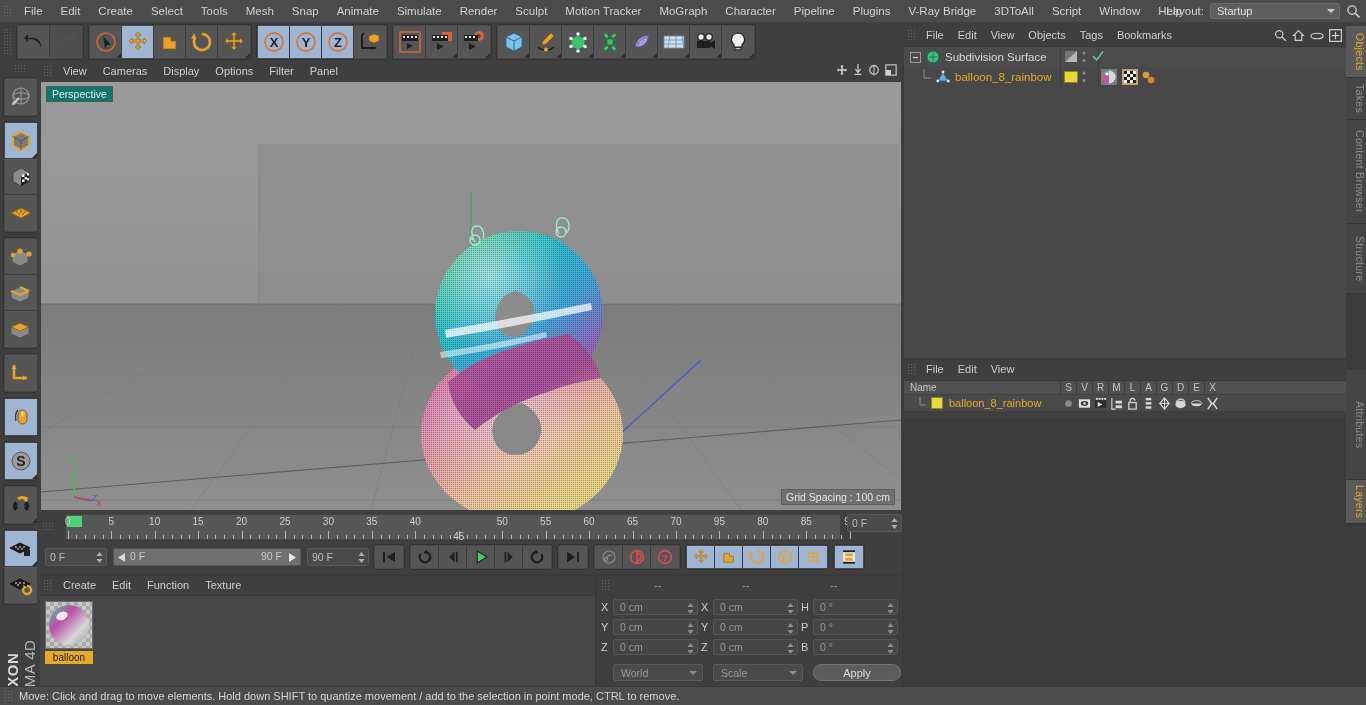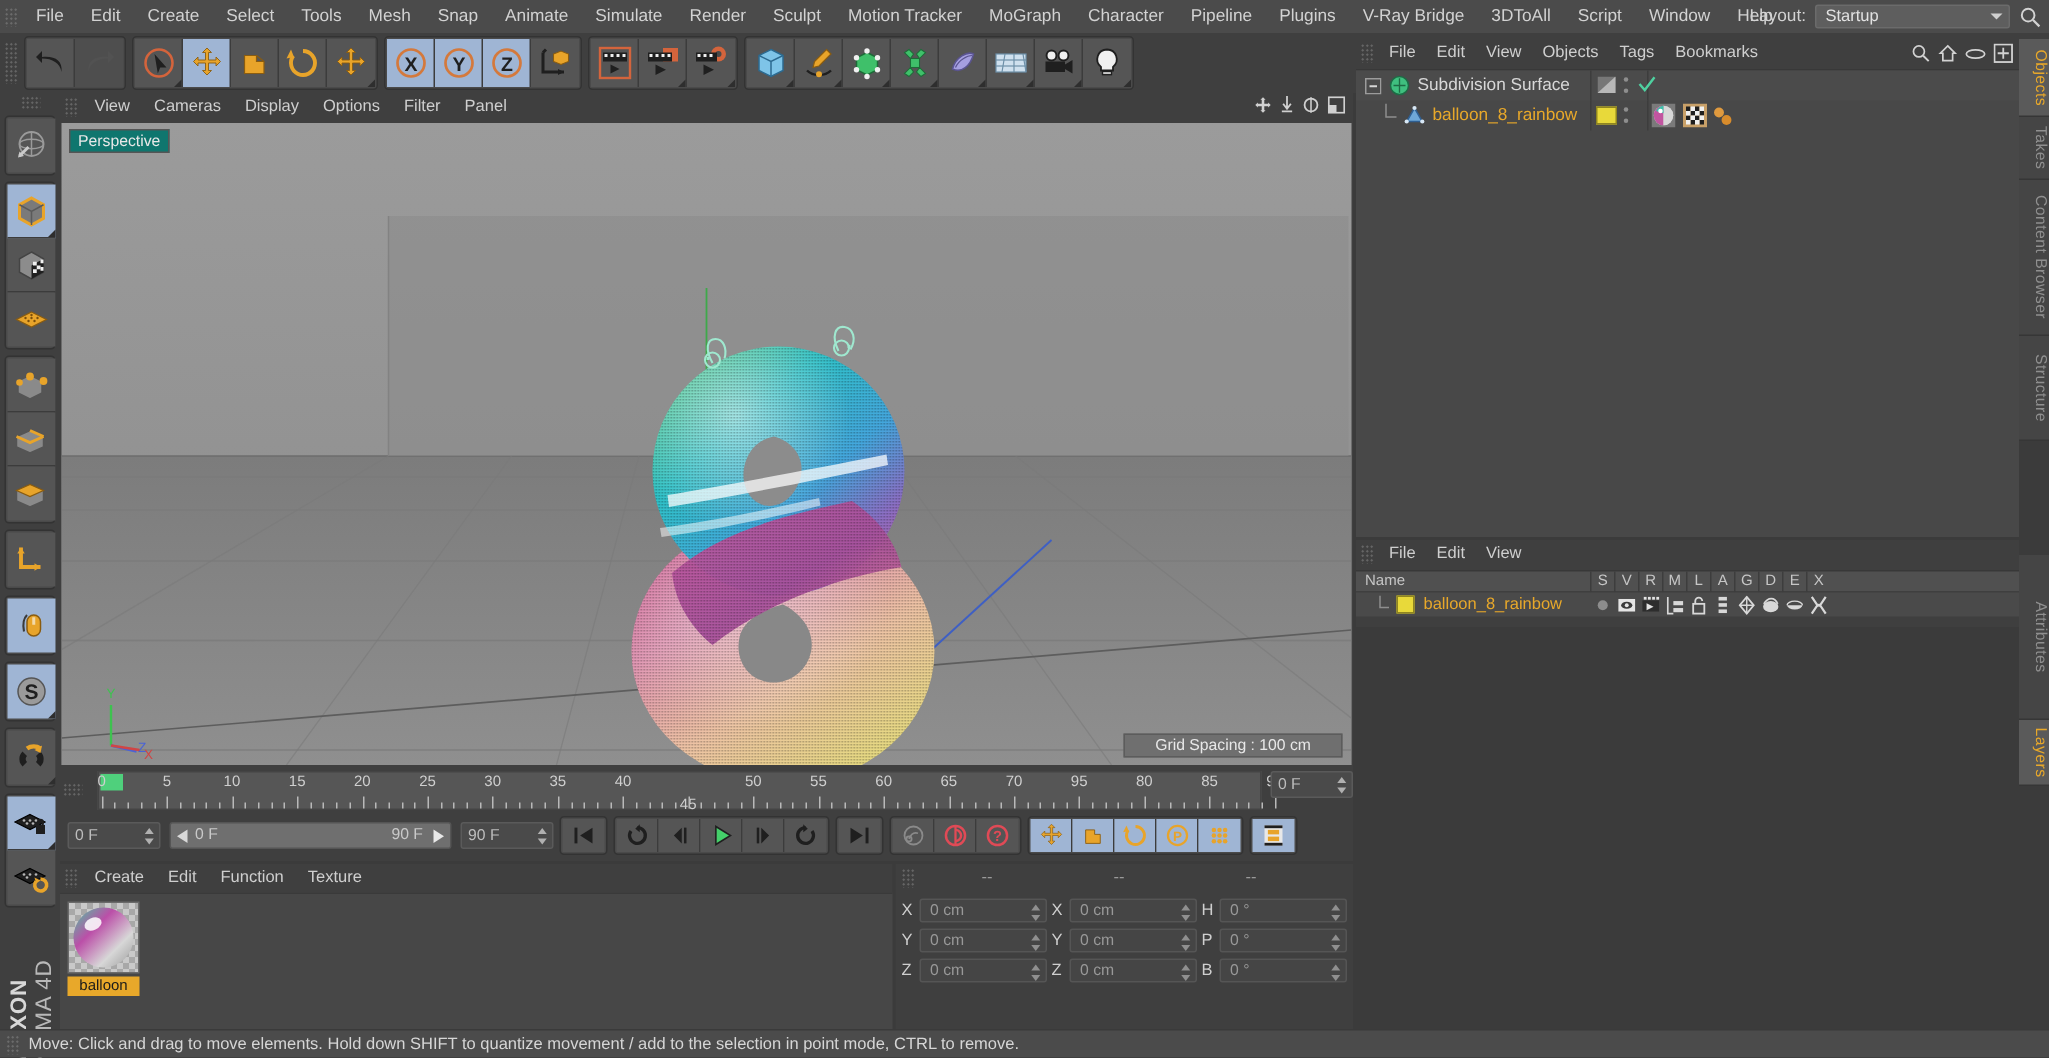--- a/index.html
+++ b/index.html
@@ -62,21 +62,21 @@
   
   .vpwrap { position:absolute; left:40px; top:62px; width:862px; height:450px; background:#3f3f3f;}
   .vphdr { height:18px; display:flex; align-items:center; gap:0px; padding-left:3px; background:#3f3f3f; position:relative;}
   .vphdr .mi { padding:0 8px; font-size:11px; color:#cfcfcf; line-height:18px;}
   .vpnav { position:absolute; right:5px; top:2px; display:flex; gap:5px; align-items:center;}
   .viewport { position:absolute; left:1px; top:20px; width:860px; height:428px; overflow:hidden;
      background:#8d8d8d;}
   .vplabel { position:absolute; left:5px; top:4px; background:#0f766e; color:#e8e8e8;
      font-size:10.5px; padding:1px 5px; border:1px solid #555; z-index:6;}
   .gridspacing { position:absolute; right:6px; bottom:5px; background:#6f6f6f; color:#e8e8e8;
-     font-size:10.5px; padding:1px 20px; z-index:6; border:1px solid #5c5c5c;}
+     font-size:10.5px; padding:1px 4px; z-index:6; border:1px solid #5c5c5c;}
 
   
   .tlwrap { position:absolute; left:40px; top:512px; width:862px; height:62px; background:#3f3f3f;}
   .tlrow { position:absolute; left:0; top:2px; width:862px; height:26px; display:flex; }
   .ruler { position:relative; margin-left:10px; width:790px; height:26px; background:#565656;
      border:1px solid #444;}
   .tick { position:absolute; bottom:0; width:1px; background:#b9b9b9; }
   .tnum { position:absolute; top:1px; font-size:10px; color:#cfcfcf; transform:translateX(-50%);}
   .greenmark { position:absolute; left:1px; top:1px; width:15px; height:11px; background:#4fd07c;}
   .numfield { background:#4a4a4a; border:1px solid #5a5a5a; height:18px; color:#bdbdbd;
@@ -1073,20 +1073,31 @@
             </span></span>
           <span class="caxis">B</span>
           <span class="cfield"><span>0 °</span><span class="spin">
               <svg width="7" height="13" viewBox="0 0 7 13">
                 <path d="M3.5 1l3 4h-6z" fill="#8f8f8f"></path>
                 <path d="M3.5 12l-3-4h6z" fill="#8f8f8f"></path>
               </svg>
             </span></span>
         </div>
       </div>
+    <div style="position:absolute;left:16px;top:88px;display:flex;gap:10px;align-items:center;">
+      <div class="selc">
+        <span>World</span>
+        <span style="position:absolute;right:5px;top:6px;width:0;height:0;border-left:4px solid transparent;border-right:4px solid transparent;border-top:4px solid #8d8d8d;"></span>
+      </div>
+      <div class="selc">
+        <span>Scale</span>
+        <span style="position:absolute;right:5px;top:6px;width:0;height:0;border-left:4px solid transparent;border-right:4px solid transparent;border-top:4px solid #8d8d8d;"></span>
+      </div>
+      <div class="applybtn">Apply</div>
+    </div>
   </div>
 
   <div class="objwrap">
     <div class="objhdr">
       <div class="grip" style="margin-right:3px;"></div>
       <div id="objmenu" style="display:flex;">
           <div class="mi">File</div>
           <div class="mi">Edit</div>
           <div class="mi">View</div>
           <div class="mi">Objects</div>

